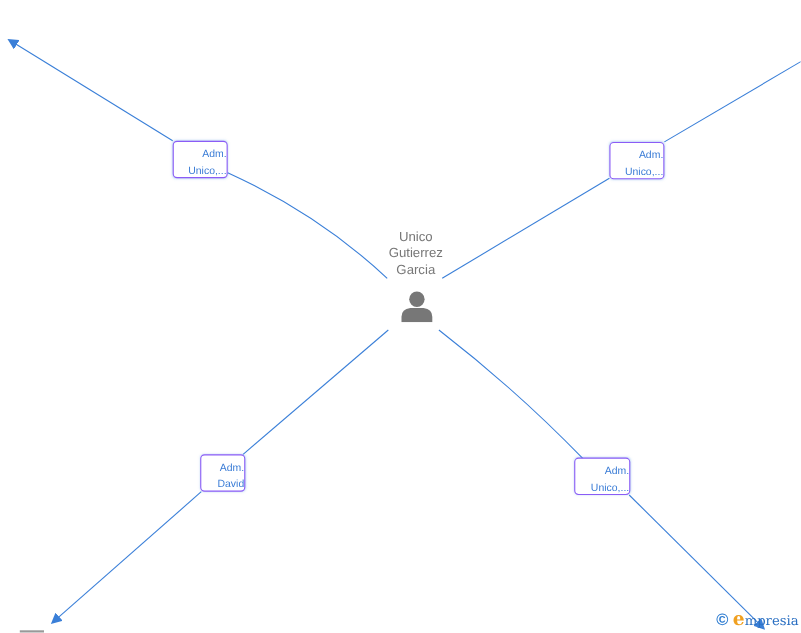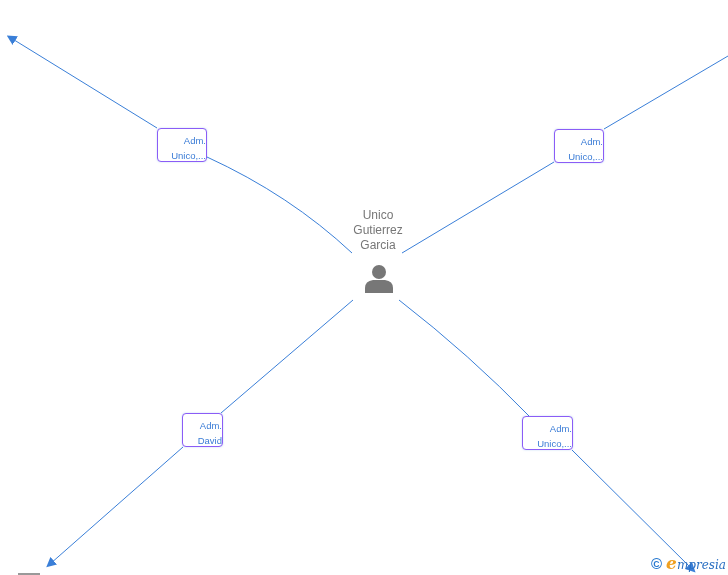--- a/index.html
+++ b/index.html
@@ -10,21 +10,21 @@
                     text-align: center; color: #777777; font-size: 12px; line-height: 15px; }
     .person-icon { position: absolute; left: 364px; top: 263px; width: 30px; height: 30px; }
     .rel-box { position: absolute; width: 50px; height: 34px; box-sizing: border-box;
                border: 1px solid #8b5cf6; border-radius: 4px; background: #ffffff;
                color: #3a7cd6; font-size: 9.5px; line-height: 15px; text-align: right;
                padding-top: 4px; box-shadow: 0 0 2px rgba(74,143,224,0.35); cursor: pointer; }
     .rel-box span { display: block; }
     .footer { position: absolute; right: 2px; bottom: 3px; height: 18px; display: flex;
               align-items: center; gap: 4px; }
     .copy { color: #2a7ad0; font-size: 15px; font-weight: bold; }
-    .brand { font-family: "DejaVu Serif", serif; font-style: italic; font-size: 12px; color: #2a6fc2; }
+    .brand { font-family: "DejaVu Serif", serif; font-size: 12px; color: #2a6fc2; }
     .brand .e { color: #f0a020; font-size: 17px; font-weight: bold; }
     .bottom-mark { position: absolute; left: 18px; top: 573px; width: 22px; height: 2px; background: #999; }
   </style>
 </head>
 <body>
 
 <svg class="edges" viewBox="0 0 728 575">
   <defs>
     <marker id="arrow" markerWidth="10" markerHeight="10" refX="5" refY="5" orient="auto-start-reverse" markerUnits="userSpaceOnUse">
       <path d="M0,0 L10,5 L0,10 z" fill="#3a7fd8"></path>

